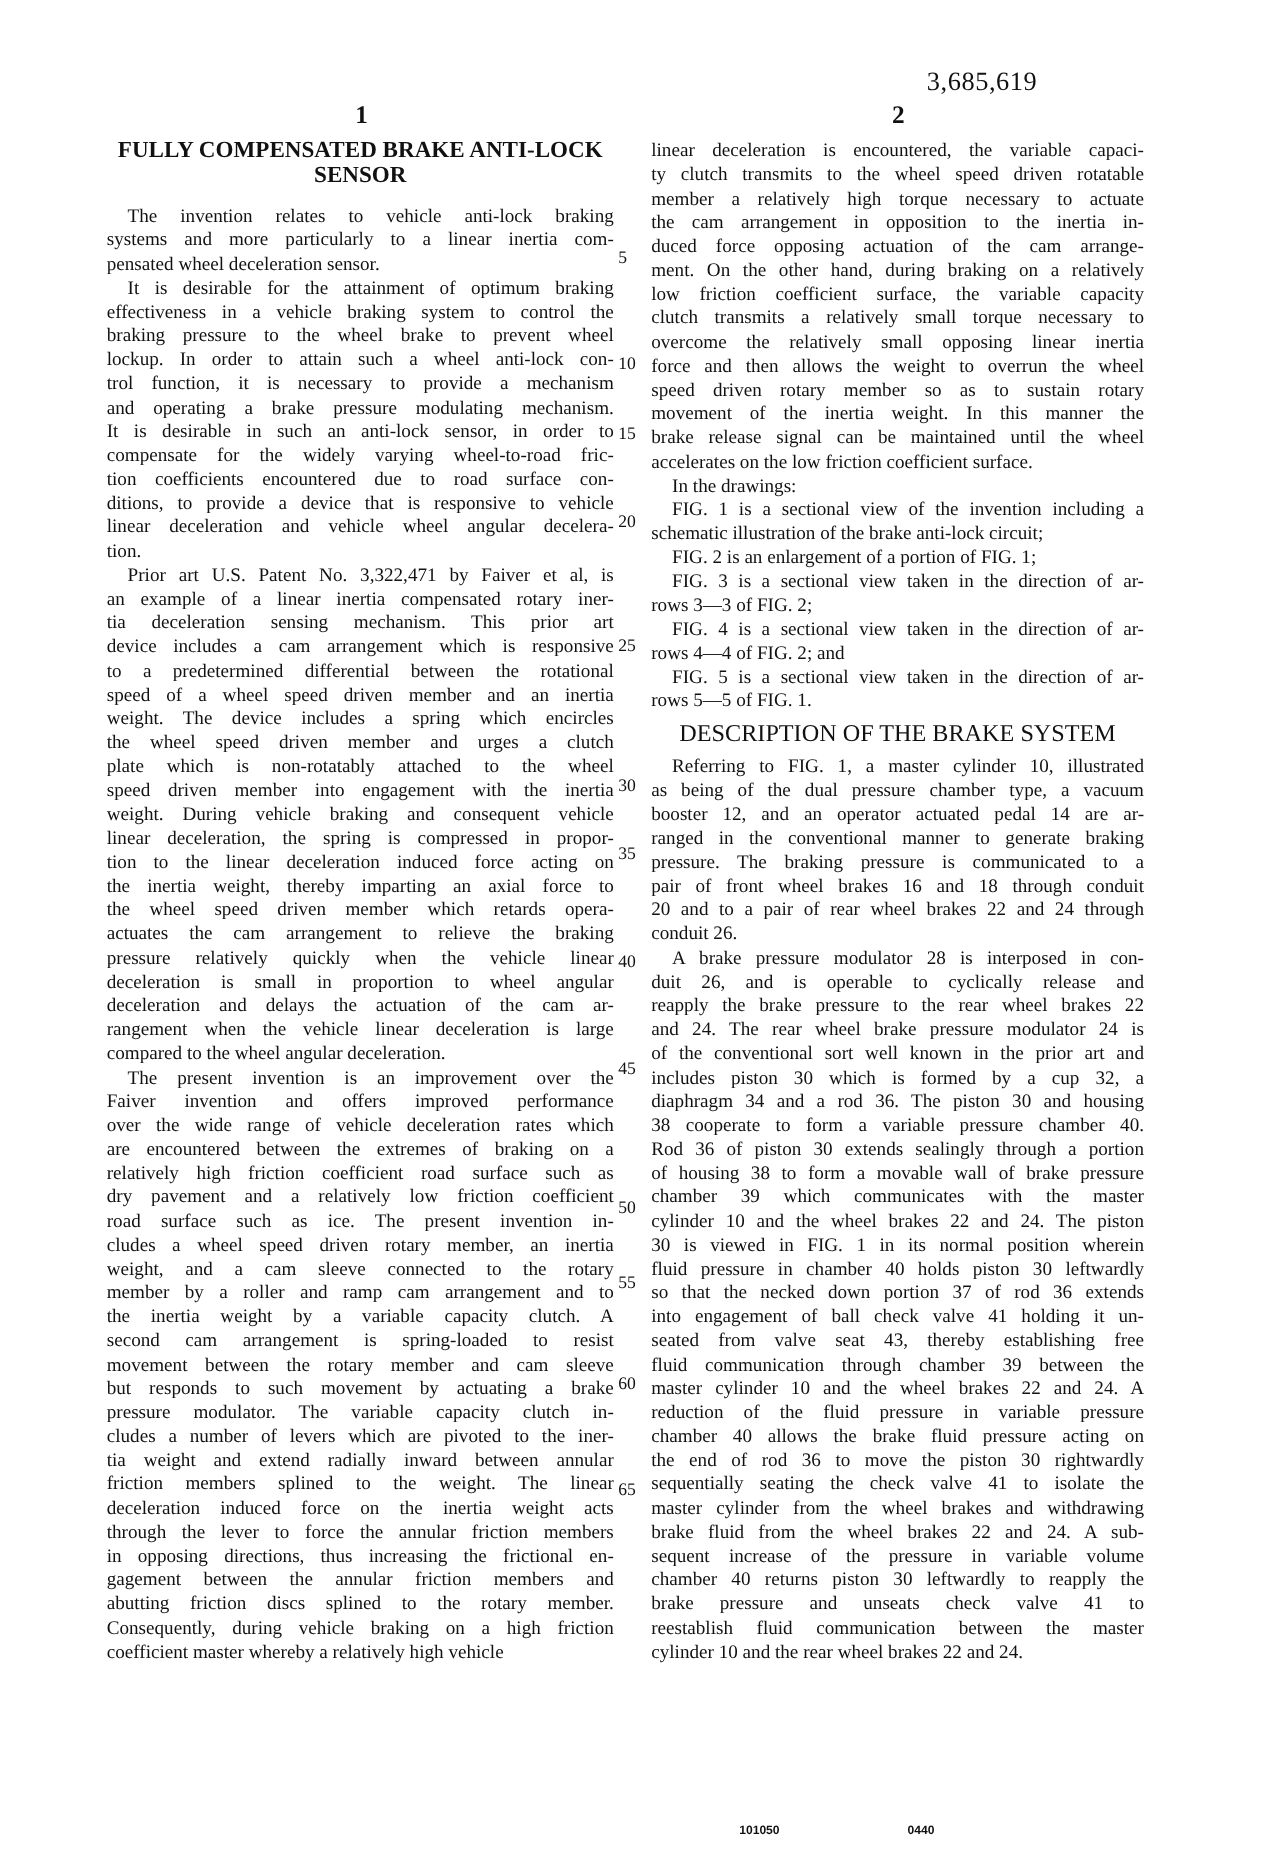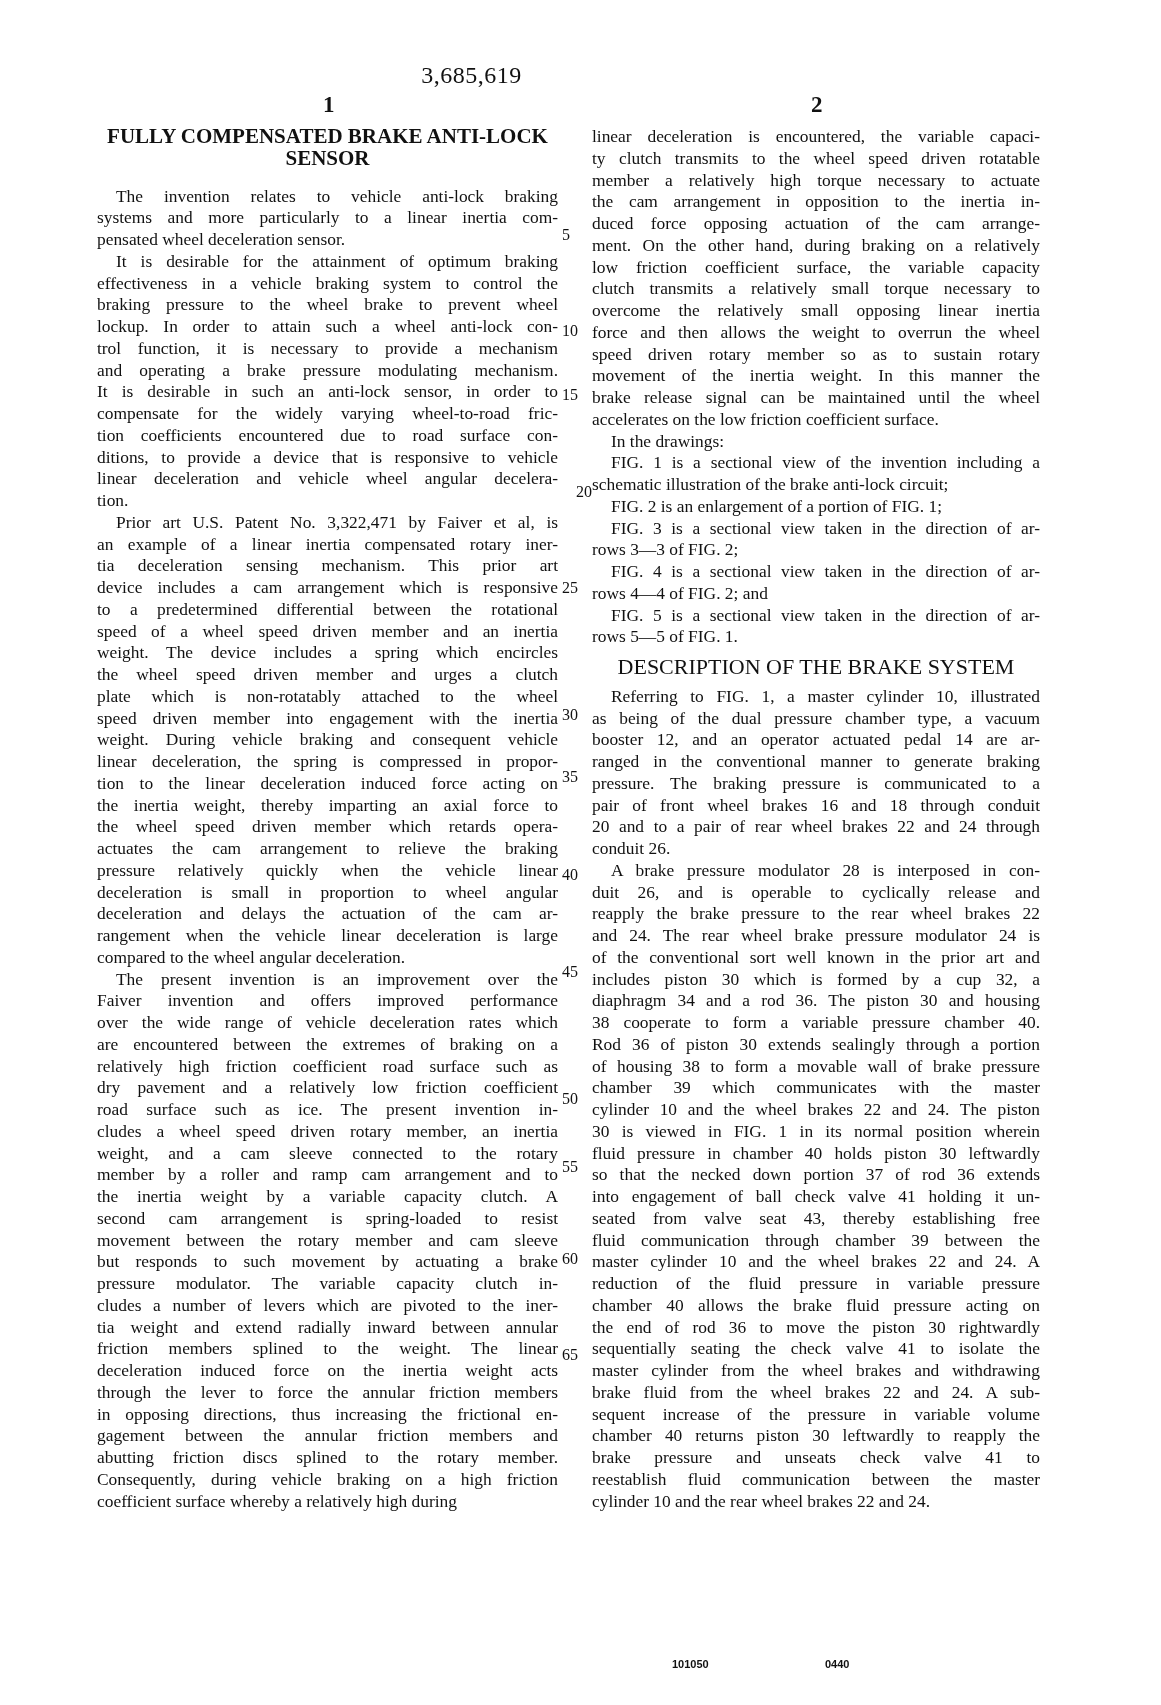--- a/index.html
+++ b/index.html
@@ -1,18 +1,18 @@
 <!DOCTYPE html>
 <html><head>
 <meta charset="utf-8">
 <style>
   html, body { margin: 0; padding: 0; background: #ffffff; }
   body { width: 1161px; height: 1705px; position: relative; overflow: hidden;
          font-family: "Liberation Serif", "DejaVu Serif", serif; color: #111; }
-  .patno { position: absolute; top: 62px; left: 0; width: 943px; text-align: center;
+  .patno { position: absolute; top: 62px; left: 0; width: 943px; text-align: right;
            font-size: 24px; letter-spacing: 0.5px; }
   .colnum { position: absolute; top: 92px; font-size: 23px; font-weight: bold; }
   .col { position: absolute; top: 126px; font-size: 17.4px; line-height: 21.75px; }
   .col.left { left: 97px; width: 461px; }
   .col.right { left: 592px; width: 448px; }
   .line { display: block; white-space: nowrap; height: 21.75px; }
   .line.j { text-align: justify; text-align-last: justify; white-space: normal; overflow: hidden; }
   .line.ind { padding-left: 19px; }
   .line.c { text-align: center; }
   .title { font-weight: bold; font-size: 21px; }
@@ -97,28 +97,28 @@
       <span class="line j">pressure modulator. The variable capacity clutch in-</span>
       <span class="line j">cludes a number of levers which are pivoted to the iner-</span>
       <span class="line j">tia weight and extend radially inward between annular</span>
       <span class="line j">friction members splined to the weight. The linear</span>
       <span class="line j">deceleration induced force on the inertia weight acts</span>
       <span class="line j">through the lever to force the annular friction members</span>
       <span class="line j">in opposing directions, thus increasing the frictional en-</span>
       <span class="line j">gagement between the annular friction members and</span>
       <span class="line j">abutting friction discs splined to the rotary member.</span>
       <span class="line j">Consequently, during vehicle braking on a high friction</span>
-      <span class="line ">coefficient surface whereby a relatively high during</span>
+      <span class="line ">coefficient master whereby a relatively high vehicle</span>
     </div>
   </div>
 <div class="gutter" id="gutter">
     <span style="top: 100px;">5</span>
     <span style="top: 196px;">10</span>
     <span style="top: 260px;">15</span>
-    <span style="top: 357px; margin-left: 14px;">20</span>
+    <span style="top: 340px;">20</span>
     <span style="top: 453px;">25</span>
     <span style="top: 580px;">30</span>
     <span style="top: 642px;">35</span>
     <span style="top: 740px;">40</span>
     <span style="top: 837px;">45</span>
     <span style="top: 932px; margin-top: 32px;">50</span>
     <span style="top: 1032px;">55</span>
     <span style="top: 1124px;">60</span>
     <span style="top: 1220px;">65</span>
   </div>

